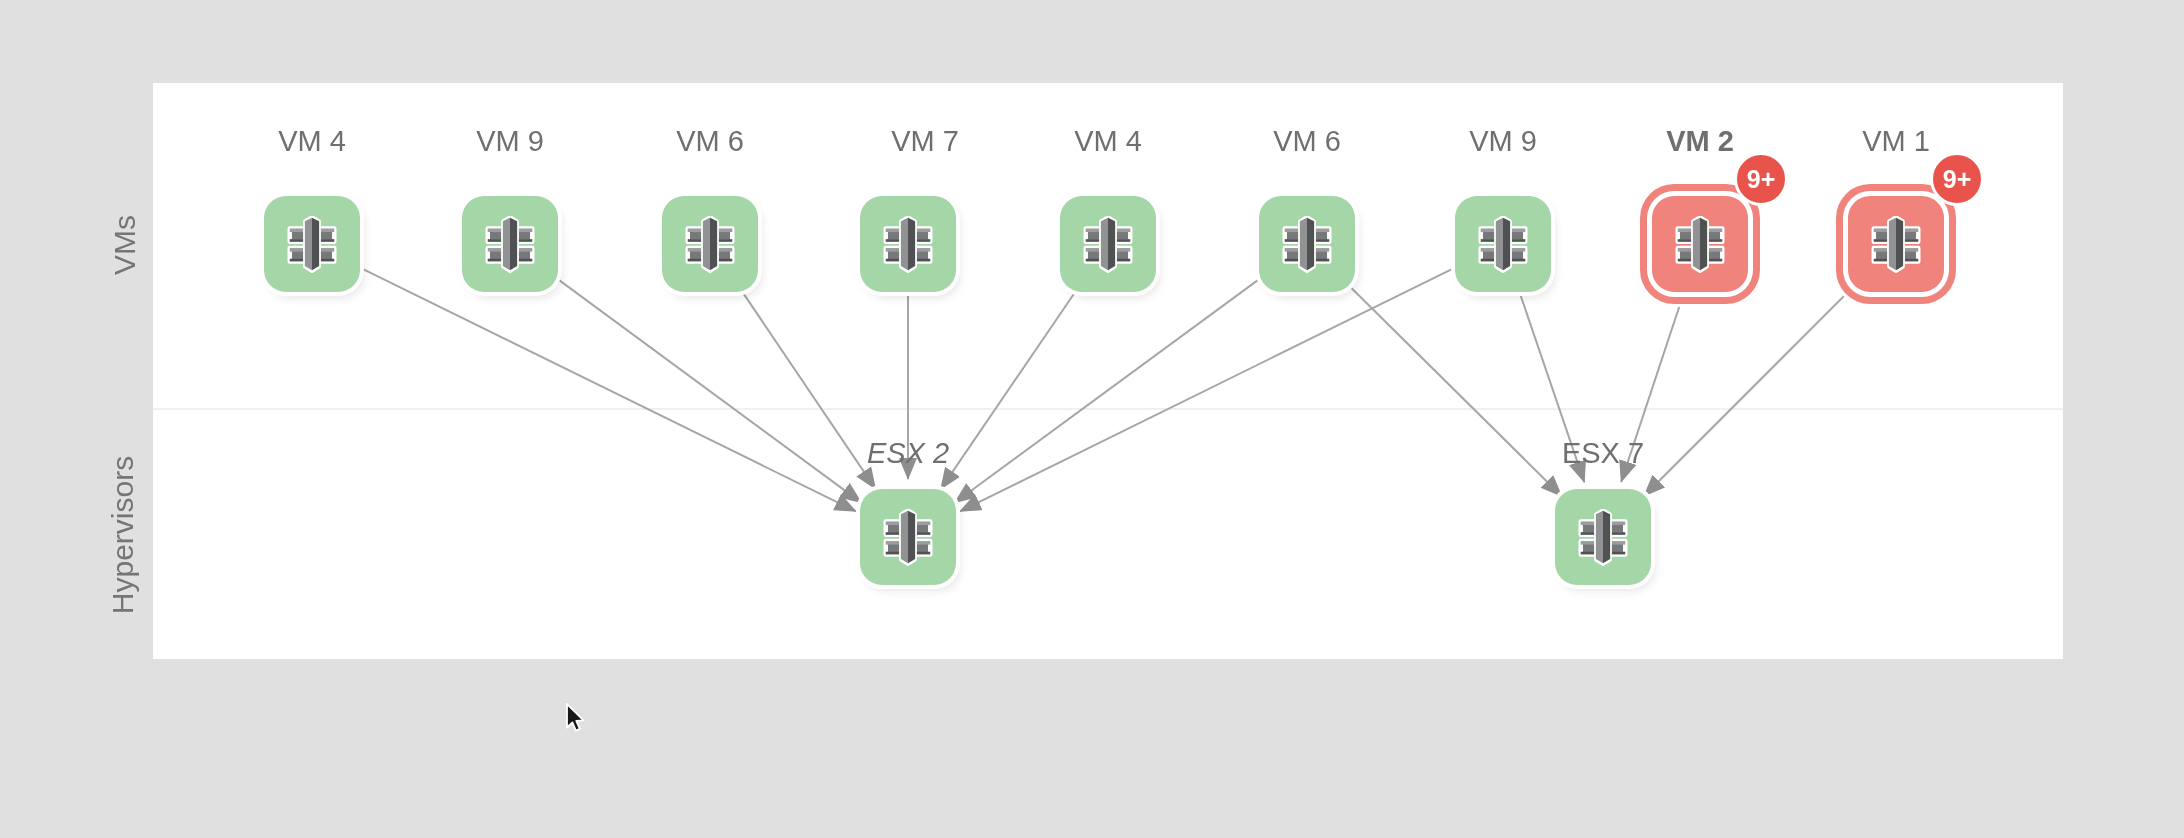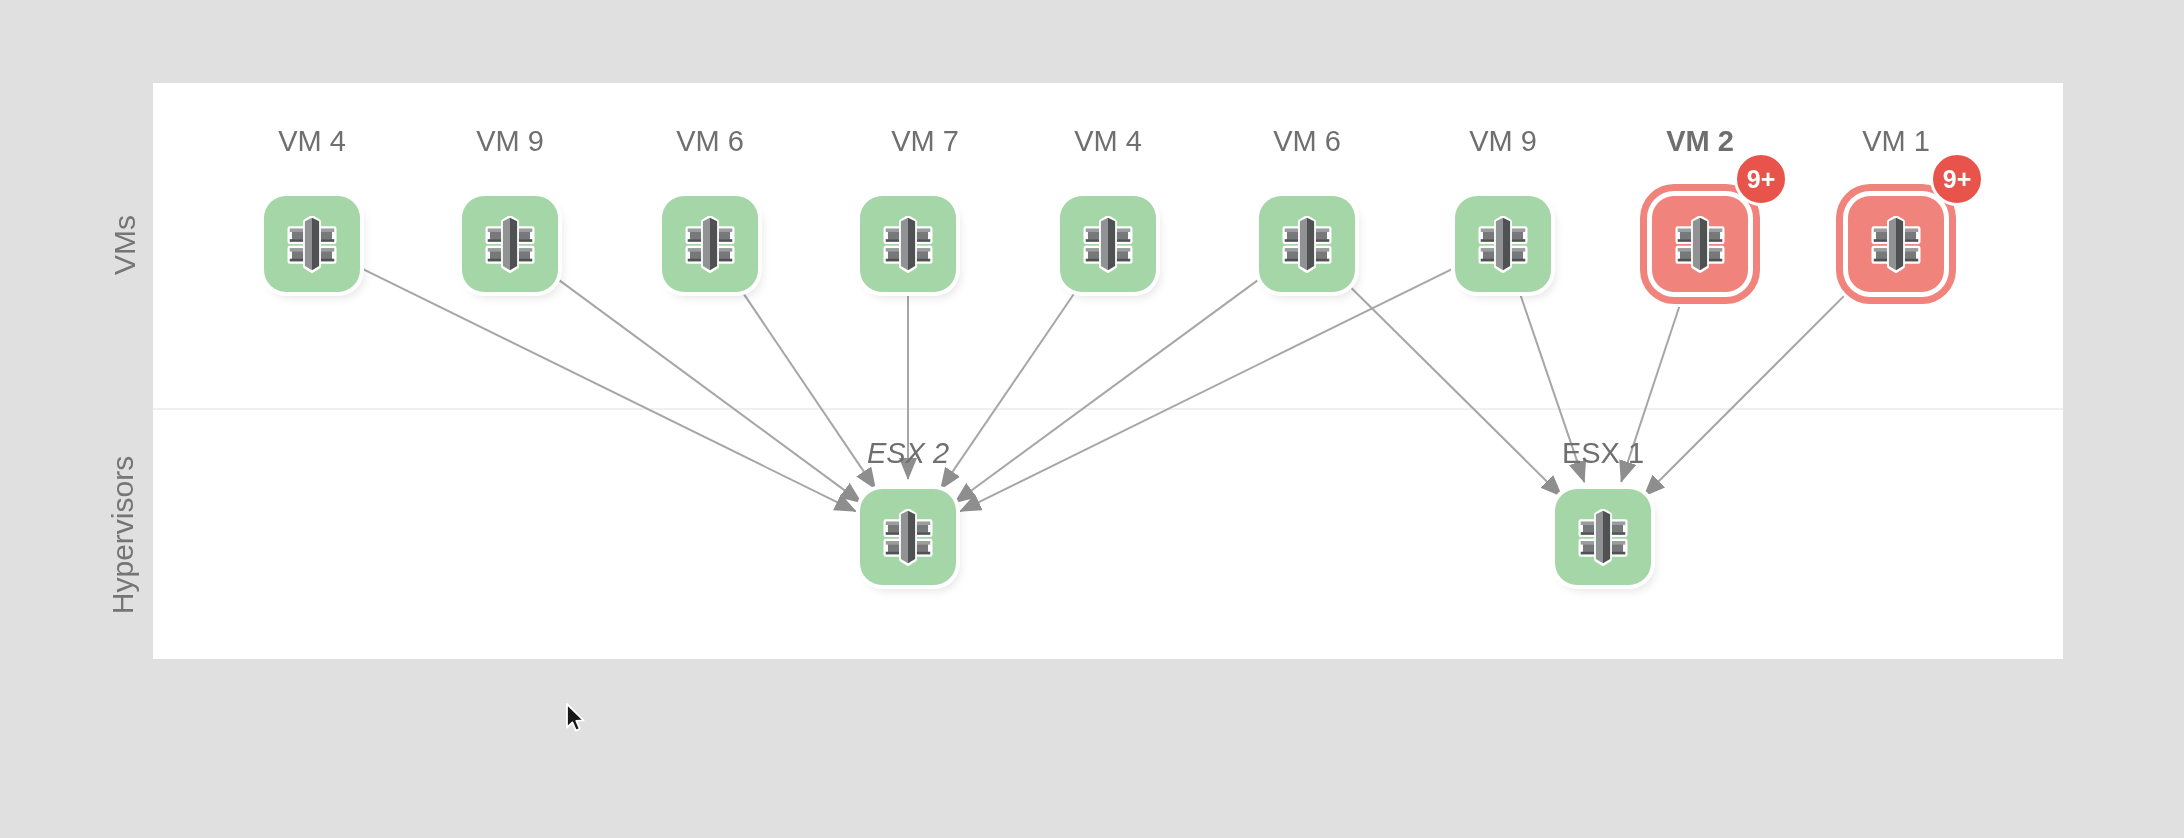--- a/index.html
+++ b/index.html
@@ -301,21 +301,21 @@
             <rect x="3" y="26" width="50" height="3" fill="#515254"></rect>
             <rect x="3" y="36" width="50" height="4" fill="#9a9c9e"></rect>
             <rect x="3" y="48" width="50" height="3" fill="#515254"></rect>
             <g stroke="#ffffff" stroke-width="4" stroke-linejoin="round">
               <polygon points="20,6 28,1 36,6 36,57 28,62 20,57" fill="#6a6b6d"></polygon>
             </g>
             <polygon points="20,6 28,2 28,61 20,56" fill="#909294"></polygon>
             <polygon points="28,2 36,6 36,56 28,61" fill="#505153"></polygon>
           </svg>
         </div>
-        <div class="node-label" style="left: 1450px; top: 353px;">ESX 1</div>
+        <div class="node-label" style="left: 1450px; top: 353px;">ESX 7</div>
         <div class="node healthy" style="left: 1402px; top: 406px;">
           <svg viewBox="0 0 56 64" width="50" height="57">
             <g stroke="#ffffff" stroke-width="5" stroke-linejoin="round" fill="#77787a">
               <rect x="3" y="14" width="50" height="15"></rect>
               <rect x="3" y="36" width="50" height="15"></rect>
             </g>
             <rect x="3" y="14" width="50" height="4" fill="#9a9c9e"></rect>
             <rect x="3" y="26" width="50" height="3" fill="#515254"></rect>
             <rect x="3" y="36" width="50" height="4" fill="#9a9c9e"></rect>
             <rect x="3" y="48" width="50" height="3" fill="#515254"></rect>

